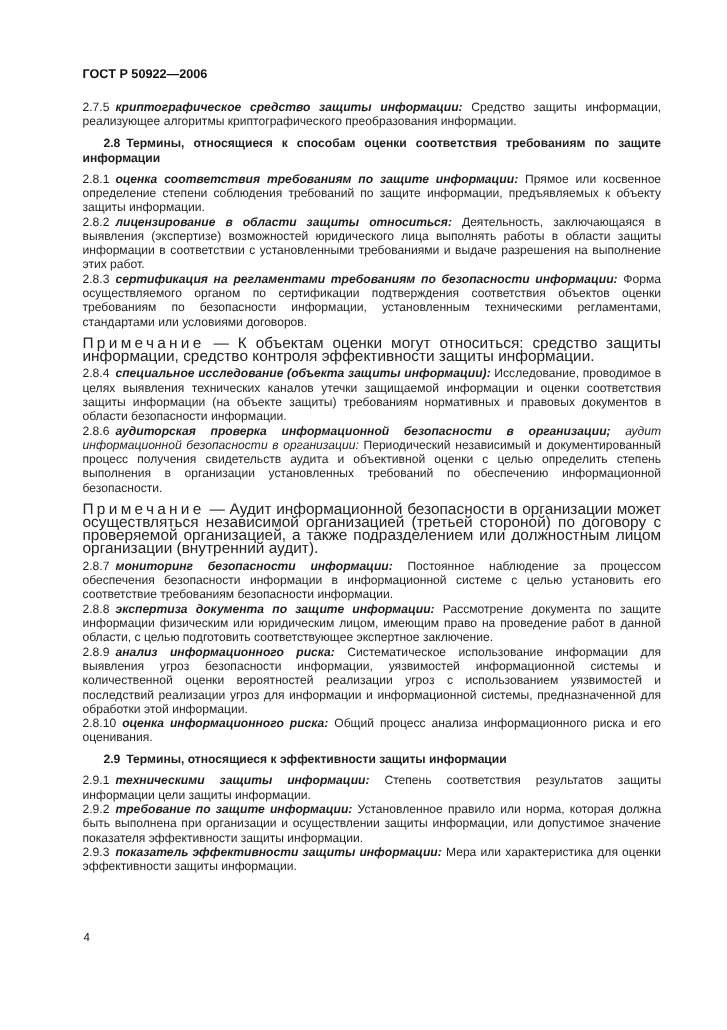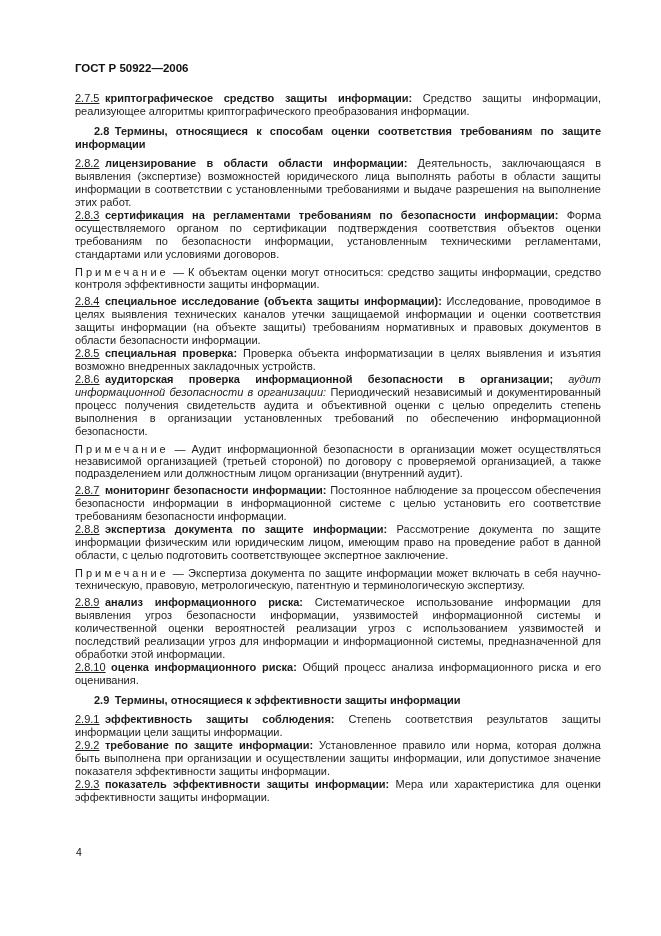--- a/index.html
+++ b/index.html
@@ -30,35 +30,35 @@
   }
   .doc-body p {
     margin: 0;
     text-align: justify;
   }
   p.term-para {
     margin: 0;
   }
   .t-num {
     font-weight: normal;
-    text-decoration: underline;
   }
   .t-term {
     font-weight: bold;
+    font-style: italic;
   }
   .t-syn {
     font-style: italic;
   }
   p.section-heading {
     font-weight: bold;
     text-indent: 19px;
     margin: 7px 0 6px 0;
   }
   p.note {
-    font-size: 11px;
+    font-size: 14px;
     line-height: 12px;
     margin: 5px 0 5px 0;
     color: #222;
   }
   .note-label {
     letter-spacing: 3px;
   }
   .page-number {
     position: absolute;
     left: 76px;
@@ -69,32 +69,31 @@
 </style>
 </head>
 <body>
 
 <div class="page">
   <div class="doc-header">ГОСТ Р 50922—2006</div>
 
   <div class="doc-body" id="doc-body">
       <p class="term-para"><span class="t-num">2.7.5</span> <span class="t-term">криптографическое средство защиты информации:</span> <span class="t-def">Средство защиты информации, реализующее алгоритмы криптографического преобразования информации.</span></p>
       <p class="section-heading"><span class="h-num">2.8</span> <span class="h-text">Термины, относящиеся к способам оценки соответствия требованиям по защите информации</span></p>
-      <p class="term-para"><span class="t-num">2.8.2</span> <span class="t-term">лицензирование в области области информации:</span> <span class="t-def">Деятельность, заключающаяся в выявления (экспертизе) возможностей юридического лица выполнять работы в области защиты информации в соответствии с установленными требованиями и выдаче разрешения на выполнение этих работ.</span></p>
+      <p class="term-para"><span class="t-num">2.8.1</span> <span class="t-term">оценка соответствия требованиям по защите информации:</span> <span class="t-def">Прямое или косвенное определение степени соблюдения требований по защите информации, предъявляемых к объекту защиты информации.</span></p>
+      <p class="term-para"><span class="t-num">2.8.2</span> <span class="t-term">лицензирование в области защиты относиться:</span> <span class="t-def">Деятельность, заключающаяся в выявления (экспертизе) возможностей юридического лица выполнять работы в области защиты информации в соответствии с установленными требованиями и выдаче разрешения на выполнение этих работ.</span></p>
       <p class="term-para"><span class="t-num">2.8.3</span> <span class="t-term">сертификация на регламентами требованиям по безопасности информации:</span> <span class="t-def">Форма осуществляемого органом по сертификации подтверждения соответствия объектов оценки требованиям по безопасности информации, установленным техническими регламентами, стандартами или условиями договоров.</span></p>
       <p class="note"><span class="note-label">Примечание</span> <span class="note-text">— К объектам оценки могут относиться: средство защиты информации, средство контроля эффективности защиты информации.</span></p>
       <p class="term-para"><span class="t-num">2.8.4</span> <span class="t-term">специальное исследование (объекта защиты информации):</span> <span class="t-def">Исследование, проводимое в целях выявления технических каналов утечки защищаемой информации и оценки соответствия защиты информации (на объекте защиты) требованиям нормативных и правовых документов в области безопасности информации.</span></p>
-      <p class="term-para"><span class="t-num">2.8.5</span> <span class="t-term">специальная проверка:</span> <span class="t-def">Проверка объекта информатизации в целях выявления и изъятия возможно внедренных закладочных устройств.</span></p>
       <p class="term-para"><span class="t-num">2.8.6</span> <span class="t-term">аудиторская проверка информационной безопасности в организации;</span> <span class="t-syn">аудит информационной безопасности в организации:</span> <span class="t-def">Периодический независимый и документированный процесс получения свидетельств аудита и объективной оценки с целью определить степень выполнения в организации установленных требований по обеспечению информационной безопасности.</span></p>
       <p class="note"><span class="note-label">Примечание</span> <span class="note-text">— Аудит информационной безопасности в организации может осуществляться независимой организацией (третьей стороной) по договору с проверяемой организацией, а также подразделением или должностным лицом организации (внутренний аудит).</span></p>
       <p class="term-para"><span class="t-num">2.8.7</span> <span class="t-term">мониторинг безопасности информации:</span> <span class="t-def">Постоянное наблюдение за процессом обеспечения безопасности информации в информационной системе с целью установить его соответствие требованиям безопасности информации.</span></p>
       <p class="term-para"><span class="t-num">2.8.8</span> <span class="t-term">экспертиза документа по защите информации:</span> <span class="t-def">Рассмотрение документа по защите информации физическим или юридическим лицом, имеющим право на проведение работ в данной области, с целью подготовить соответствующее экспертное заключение.</span></p>
-      <p class="note"><span class="note-label">Примечание</span> <span class="note-text">— Экспертиза документа по защите информации может включать в себя научно-техническую, правовую, метрологическую, патентную и терминологическую экспертизу.</span></p>
       <p class="term-para"><span class="t-num">2.8.9</span> <span class="t-term">анализ информационного риска:</span> <span class="t-def">Систематическое использование информации для выявления угроз безопасности информации, уязвимостей информационной системы и количественной оценки вероятностей реализации угроз с использованием уязвимостей и последствий реализации угроз для информации и информационной системы, предназначенной для обработки этой информации.</span></p>
       <p class="term-para"><span class="t-num">2.8.10</span> <span class="t-term">оценка информационного риска:</span> <span class="t-def">Общий процесс анализа информационного риска и его оценивания.</span></p>
       <p class="section-heading"><span class="h-num">2.9</span> <span class="h-text">Термины, относящиеся к эффективности защиты информации</span></p>
-      <p class="term-para"><span class="t-num">2.9.1</span> <span class="t-term">эффективность защиты соблюдения:</span> <span class="t-def">Степень соответствия результатов защиты информации цели защиты информации.</span></p>
+      <p class="term-para"><span class="t-num">2.9.1</span> <span class="t-term">техническими защиты информации:</span> <span class="t-def">Степень соответствия результатов защиты информации цели защиты информации.</span></p>
       <p class="term-para"><span class="t-num">2.9.2</span> <span class="t-term">требование по защите информации:</span> <span class="t-def">Установленное правило или норма, которая должна быть выполнена при организации и осуществлении защиты информации, или допустимое значение показателя эффективности защиты информации.</span></p>
       <p class="term-para"><span class="t-num">2.9.3</span> <span class="t-term">показатель эффективности защиты информации:</span> <span class="t-def">Мера или характеристика для оценки эффективности защиты информации.</span></p>
     </div>
 
   <div class="page-number">4</div>
 </div>
 
 </body></html>

